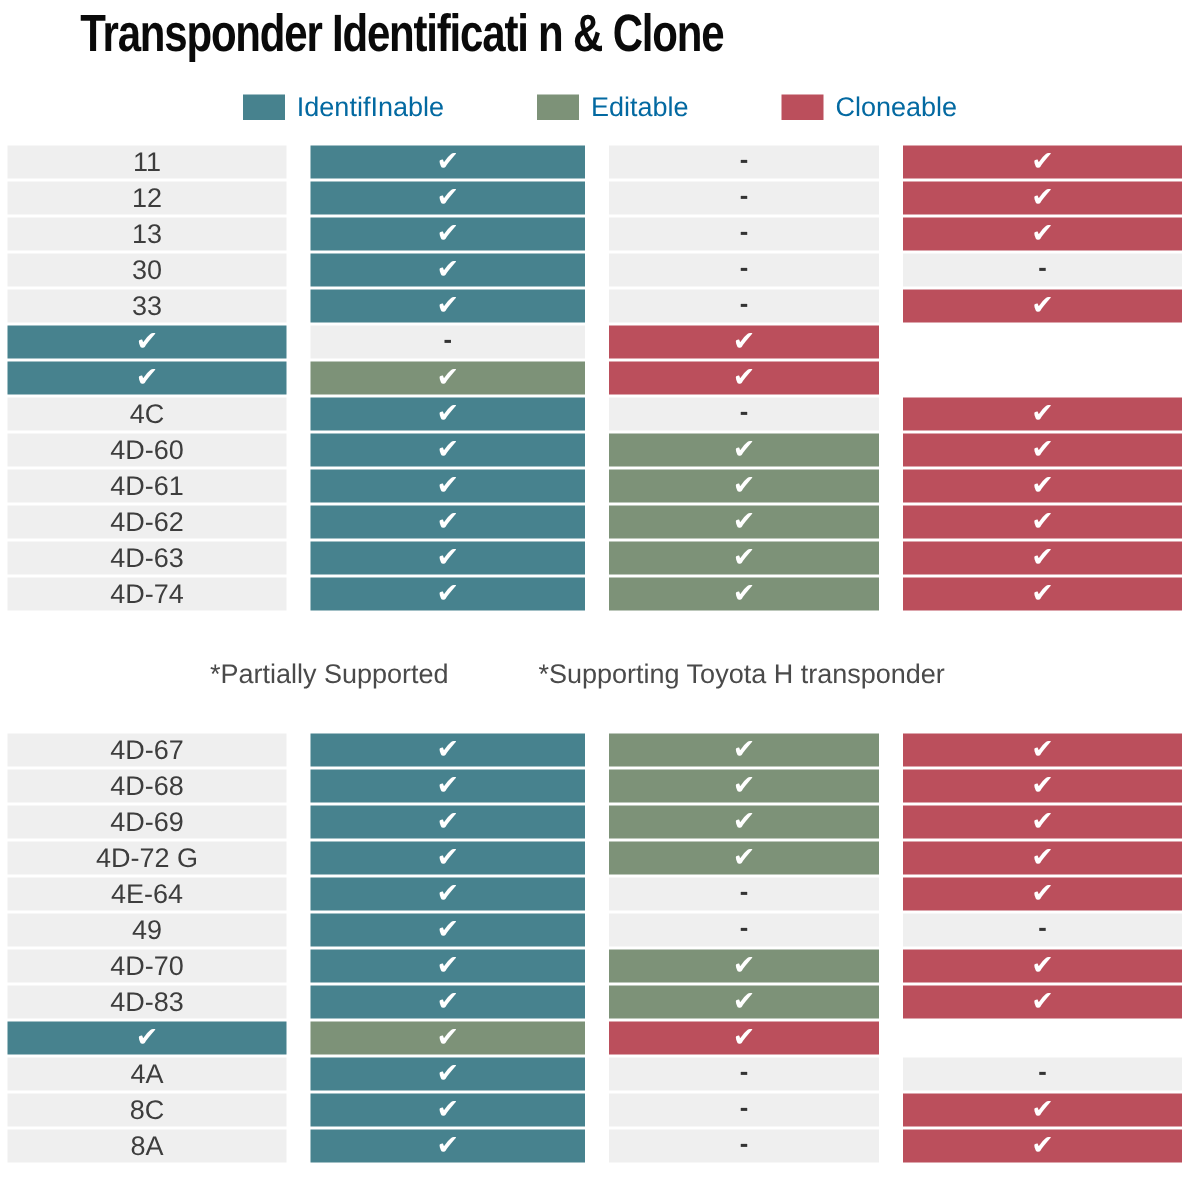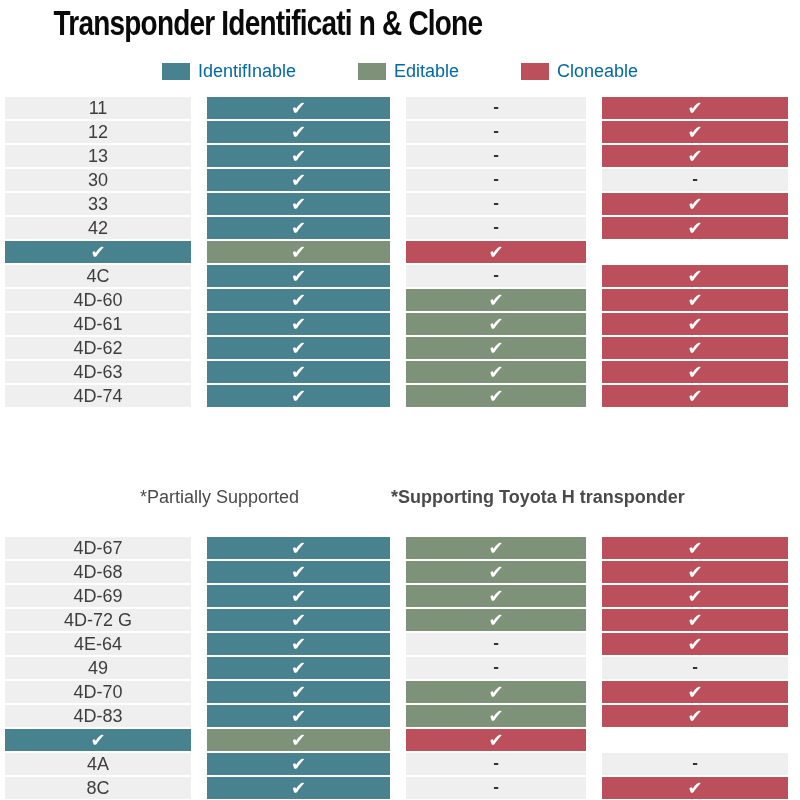--- a/index.html
+++ b/index.html
@@ -28,24 +28,24 @@
   .dash-cell  { background:#efefef; }
   .check-cell { }
   .c0 { background:var(--c0); }
   .c1 { background:var(--c1); }
   .c2 { background:var(--c2); }
   .check { font-family:"DejaVu Sans", sans-serif; color:#ffffff; font-size:18px;
     font-weight:bold; line-height:1; }
   .dash { font-size:17px; font-weight:bold; color:#333; line-height:1;
     padding-bottom:4px; }
 
-  .notes { position:relative; height:21px; margin-top:80px;padding-left:12px; }
+  .notes { position:relative; height:21px; margin-top:32px;padding-left:12px; }
   .note { position:absolute; font-size:18px; color:#4a4a4a; white-space:nowrap; }
   .note-1 { left:140px; }
-  .note-2 { left:391px;font-weight:bold; }
+  .note-2 { left:359px; }
 </style>
 </head>
 <body>
 
 <div class="page">
 
   <div class="title-wrap">
     <div class="title">Transponder Identificati n &amp; Clone</div>
   </div>
 
@@ -119,21 +119,20 @@
           <span class="check">✔</span>
         </div>
         <div class="cell dash-cell">
           <span class="dash">-</span>
         </div>
         <div class="cell check-cell c2">
           <span class="check">✔</span>
         </div>
       </div>
       <div class="row">
-        <div class="cell label-cell">42</div>
         <div class="cell check-cell c0">
           <span class="check">✔</span>
         </div>
         <div class="cell dash-cell">
           <span class="dash">-</span>
         </div>
         <div class="cell check-cell c2">
           <span class="check">✔</span>
         </div>
       </div>

